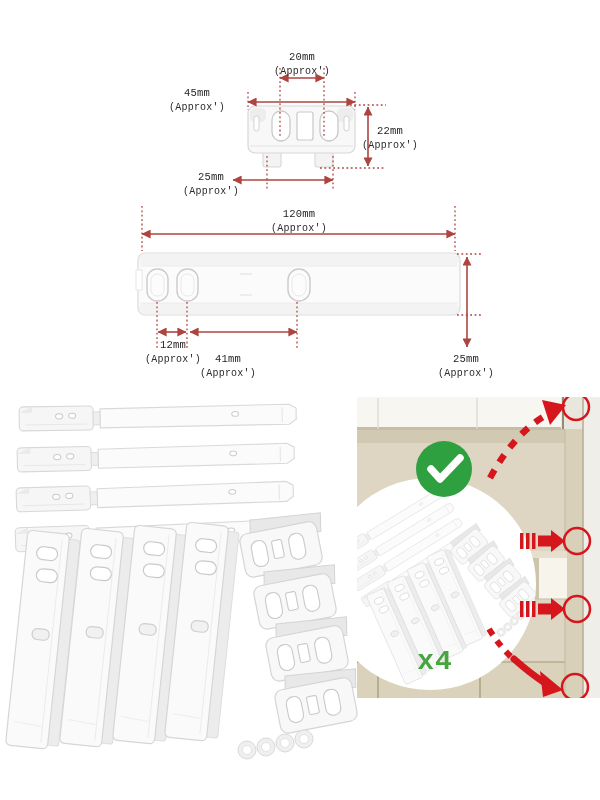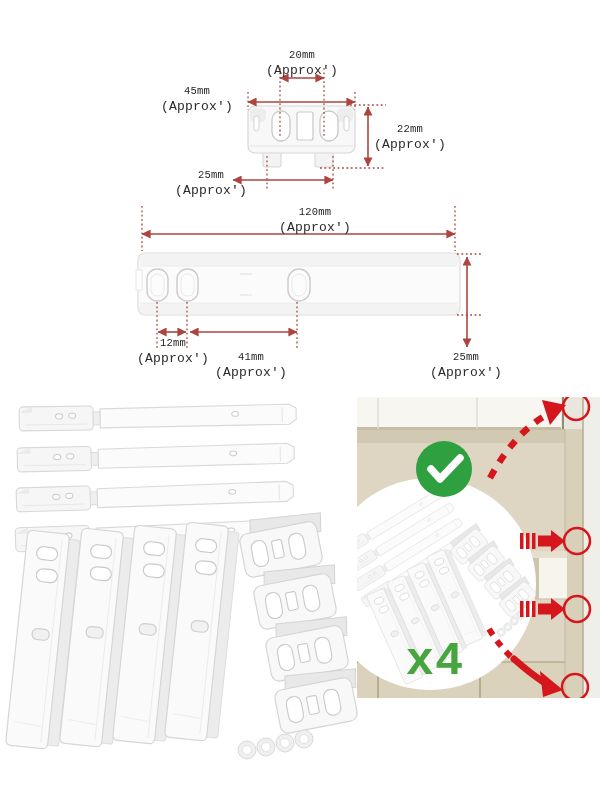--- a/index.html
+++ b/index.html
@@ -2,23 +2,23 @@
 <html><head>
 <meta charset="utf-8">
 <style>
   html,body{margin:0;padding:0;background:#fff;}
   #stage{position:relative;width:600px;height:800px;background:#fff;overflow:hidden;
          font-family:Liberation Mono, monospace;padding-left:32px;}
   #art{position:absolute;left:0;top:0;}
   .dim{position:absolute;transform:translate(-50%,-50%);text-align:center;color:#1f1f1f;
        line-height:1.3;white-space:nowrap;letter-spacing:.2px;}
   .dim .v{display:block;font-size:10.5px;}
-  .dim .ap{display:block;font-size:13px;color:#2b2b2b;}
+  .dim .ap{display:block;font-size:10px;color:#2b2b2b;}
   .qty{position:absolute;left:435px;top:661px;transform:translate(-50%,-50%);
-       font-size:47px;font-weight:bold;color:#46a53f;letter-spacing:1px;}
+       font-size:28px;font-weight:bold;color:#46a53f;letter-spacing:1px;}
 </style>
 </head>
 <body>
 
 <div id="stage">
 
 <svg id="art" width="600" height="800" viewBox="0 0 600 800">
   <defs>
     <marker id="da" markerWidth="9" markerHeight="9" viewBox="0 0 9 9" refX="8.6" refY="4.5" orient="auto-start-reverse" markerUnits="userSpaceOnUse">
       <path d="M0,0 L9,4.5 L0,9 Z" fill="#ad443f"></path>
@@ -224,37 +224,37 @@
 </svg>
 
   <div class="dim" style="left:302px;top:64px">
     <span class="v">20mm</span>
     <span class="ap">(Approx')</span>
   </div>
   <div class="dim" style="left:197px;top:100px">
     <span class="v">45mm</span>
     <span class="ap">(Approx')</span>
   </div>
-  <div class="dim" style="left:410px;top:138px">
+  <div class="dim" style="left:390px;top:138px">
     <span class="v">22mm</span>
     <span class="ap">(Approx')</span>
   </div>
   <div class="dim" style="left:211px;top:184px">
     <span class="v">25mm</span>
     <span class="ap">(Approx')</span>
   </div>
-  <div class="dim" style="left:315px;top:221px">
+  <div class="dim" style="left:299px;top:221px">
     <span class="v">120mm</span>
     <span class="ap">(Approx')</span>
   </div>
   <div class="dim" style="left:173px;top:352px">
     <span class="v">12mm</span>
     <span class="ap">(Approx')</span>
   </div>
-  <div class="dim" style="left:251px;top:366px">
+  <div class="dim" style="left:228px;top:366px">
     <span class="v">41mm</span>
     <span class="ap">(Approx')</span>
   </div>
   <div class="dim" style="left:466px;top:366px">
     <span class="v">25mm</span>
     <span class="ap">(Approx')</span>
   </div>
 
   <div class="qty">x4</div>
 </div>

